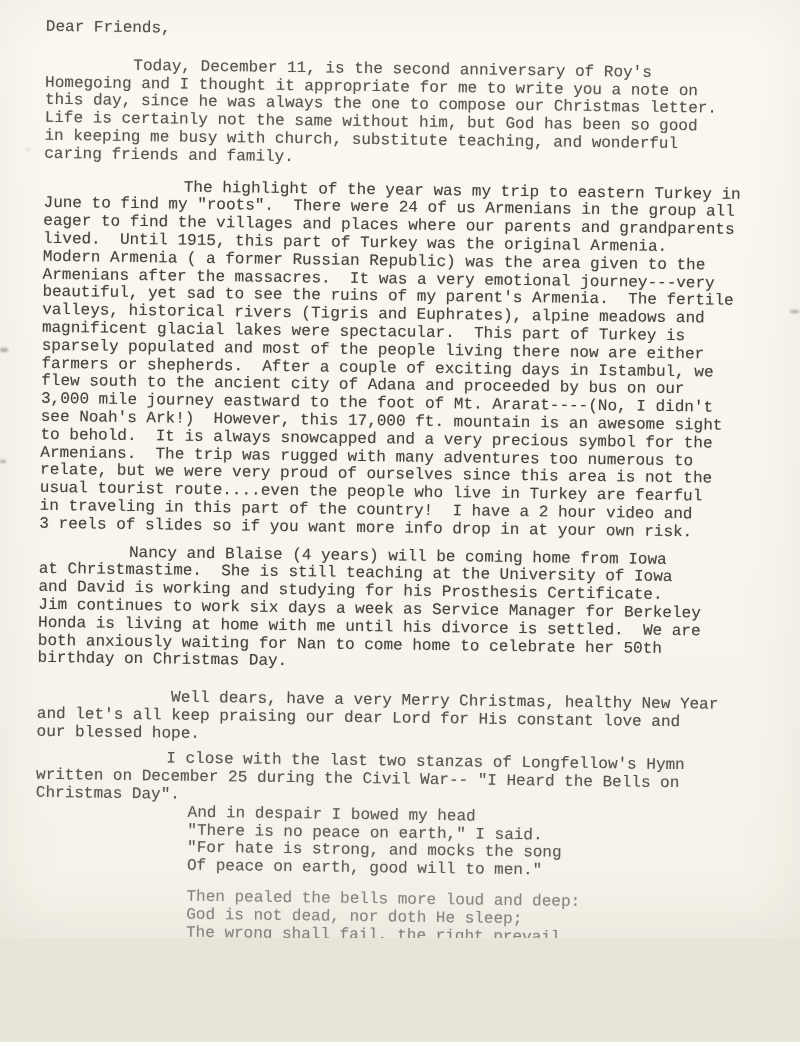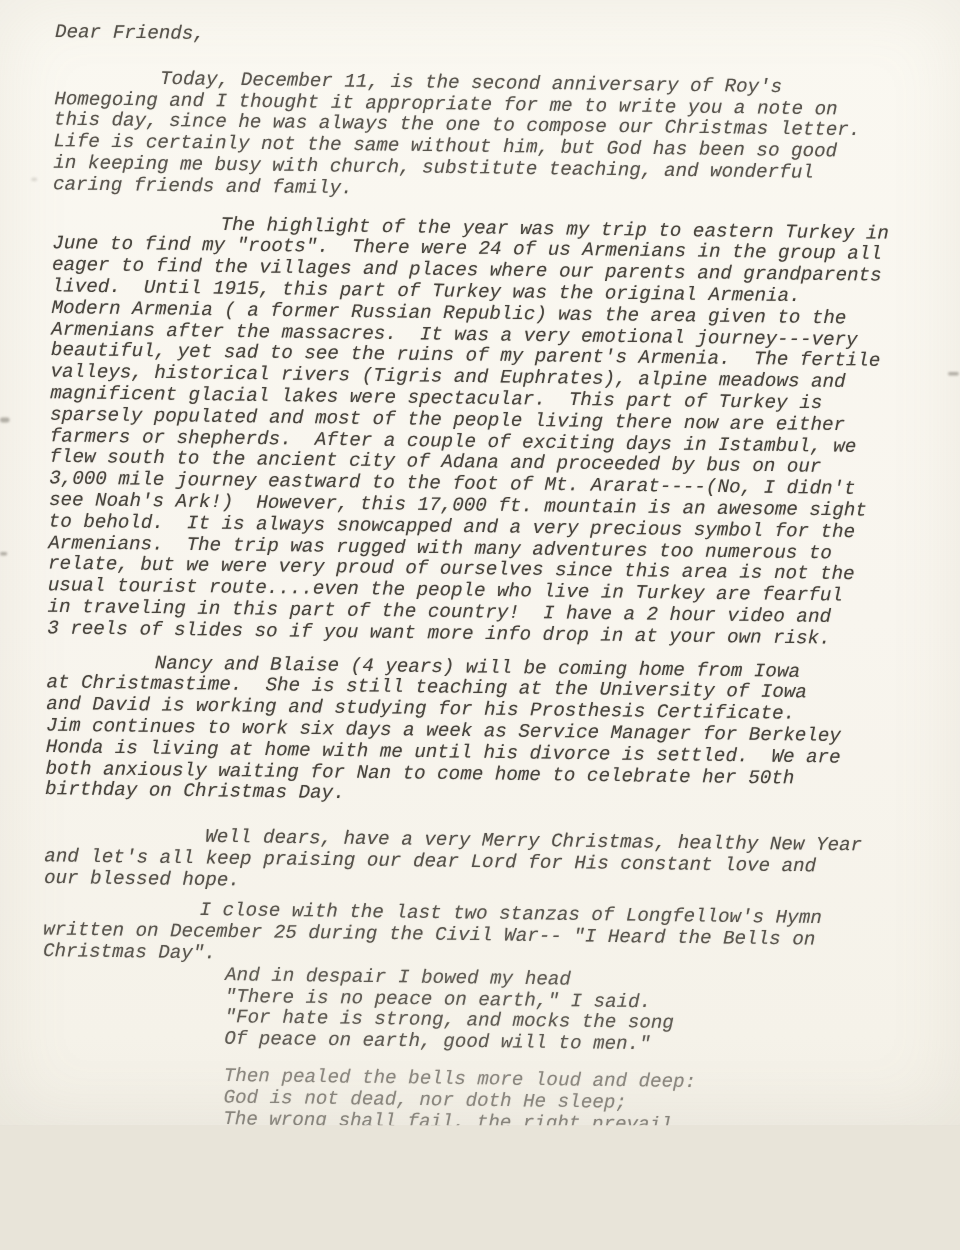--- a/index.html
+++ b/index.html
@@ -3,21 +3,20 @@
 <meta charset="utf-8">
 <style>
   html,body{margin:0;padding:0;background:#e8e4d9;}
   .page{
     position:relative;
     width:800px;height:938px;
     overflow:hidden;
     background:linear-gradient(180deg,#faf8f1 0%,#f8f5ee 55%,#f5f2e9 92%,#f2efe6 100%);
     box-shadow:inset 0 0 60px rgba(160,150,120,0.12);
     font-family:"Liberation Mono","DejaVu Sans Mono",monospace;
-    font-style:italic;
   }
   .letter{
     position:absolute;left:46px;top:20px;width:740px;
     transform:rotate(0.75deg);
     transform-origin:90px 0;
     font-size:16px;line-height:17.8px;
     color:#3f3b34;
     text-shadow:0 0 1px rgba(62,56,45,0.45);
   }
   .line{white-space:pre;height:17.8px;}

